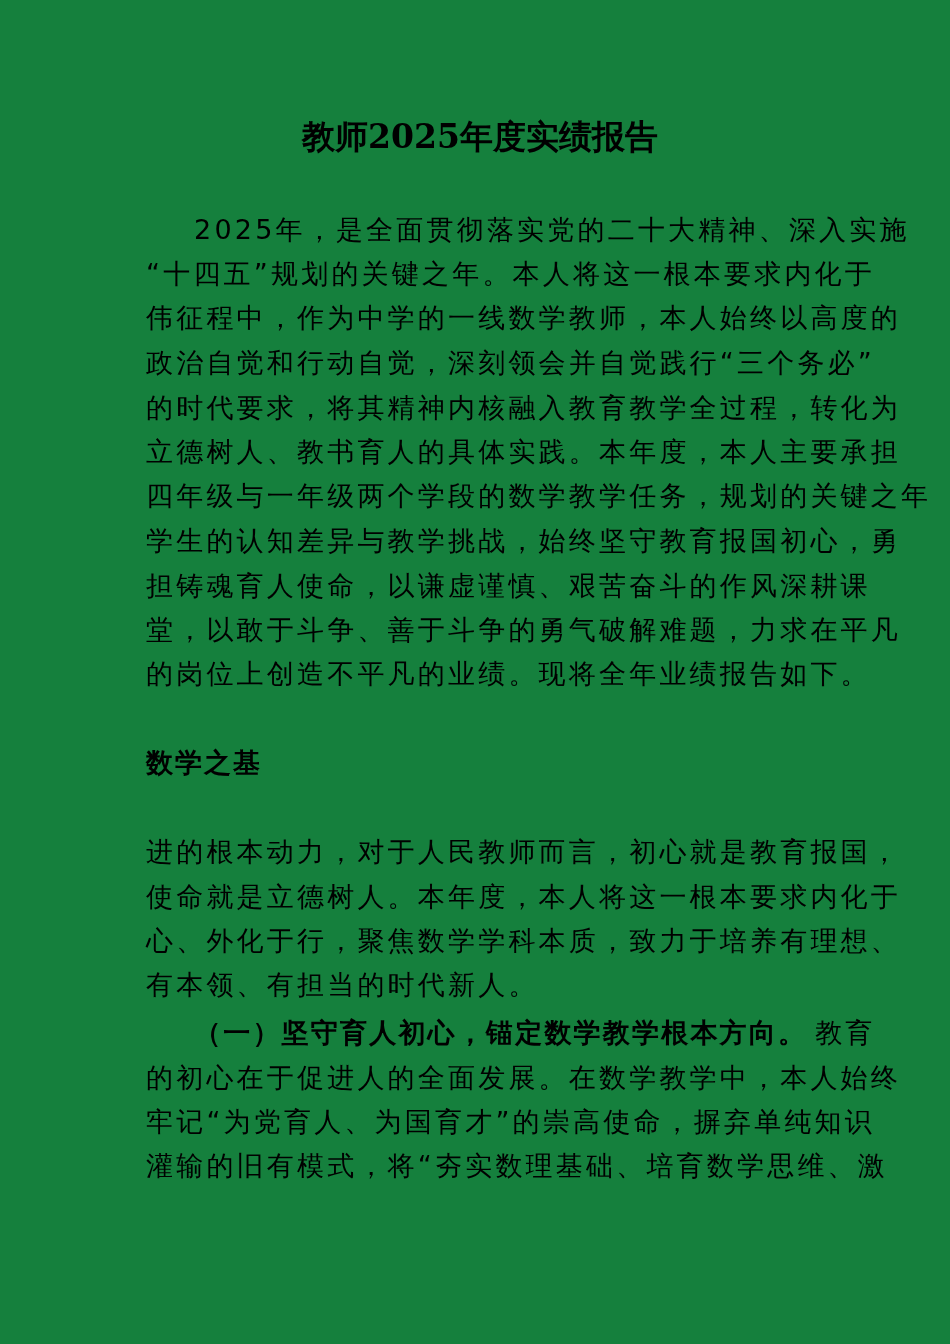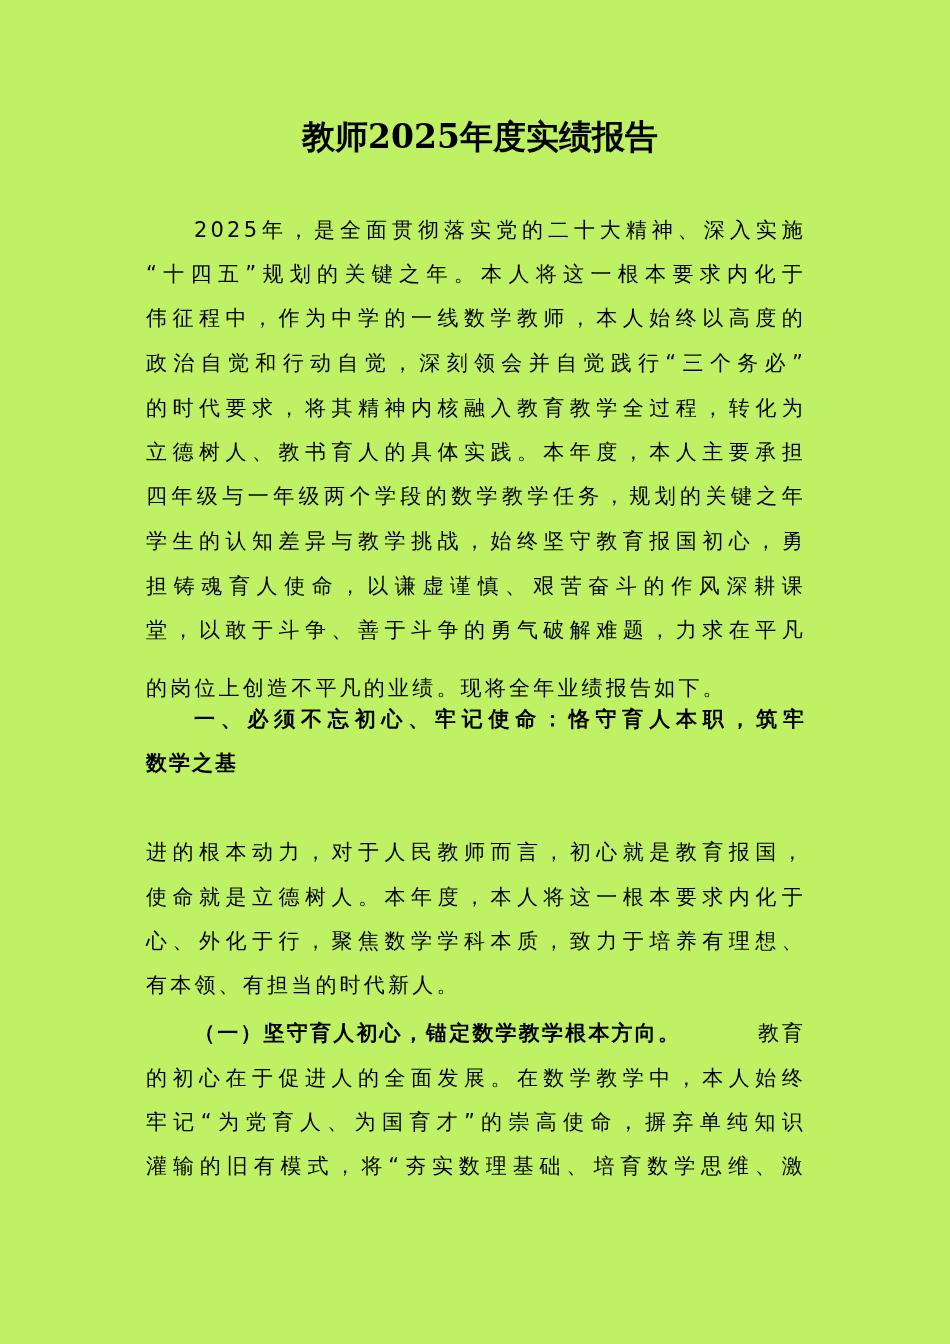--- a/index.html
+++ b/index.html
@@ -14,40 +14,40 @@
       overflow: hidden;
       font-family: "DejaVu Sans", "Liberation Sans", sans-serif;
       color: #000000;
     }
     .page {
       position: absolute;
       left: 0;
       top: 0;
       width: 950px;
       height: 1344px;
-      background: #bef264;
+      background: #15803d;
     }
     .title {
       position: absolute;
       left: 0;
       top: 112px;
       width: 960px;
       text-align: center;
       font-family: "DejaVu Serif", "Liberation Serif", serif;
       font-weight: bold;
       font-size: 33px;
       line-height: 50px;
       letter-spacing: 0px;
     }
     .line {
       position: absolute;
       left: 146px;
       width: 660px;
       height: 40px;
-      font-size: 21px;
+      font-size: 27px;
       line-height: 40px;
       white-space: nowrap;
       letter-spacing: 3.2px;
       font-weight: normal;
       display: flex;
       justify-content: space-between;
     }
     .line span.t { display: block; width: 100%; text-align: justify; text-align-last: justify; }
     .line.last span.t { text-align-last: left; }
     .line.indent { left: 194px; width: 612px; }
@@ -83,45 +83,42 @@
     </div>
   <div class="line" style="top:521px;align-items:flex-end;">
       <span class="t">学生的认知差异与教学挑战，始终坚守教育报国初心，勇</span>
     </div>
   <div class="line" style="top:610px;">
       <span class="t">堂，以敢于斗争、善于斗争的勇气破解难题，力求在平凡</span>
     </div>
   <div class="line" style="top:566px;">
       <span class="t">担铸魂育人使命，以谦虚谨慎、艰苦奋斗的作风深耕课</span>
     </div>
-  <div class="line last" style="top:670px;font-family:Liberation Mono, monospace;">
+  <div class="line last" style="top:654px;">
       <span class="t">的岗位上创造不平凡的业绩。现将全年业绩报告如下。</span>
     </div>
 
-  <div class="line indent bold" style="top:699px;">
-      <span class="t">一、必须不忘初心、牢记使命：恪守育人本职，筑牢</span>
-    </div>
   <div class="line bold last" style="top:743px;">
       <span class="t">数学之基</span>
     </div>
 
   <div class="line" style="top:832px;">
       <span class="t">进的根本动力，对于人民教师而言，初心就是教育报国，</span>
     </div>
   <div class="line" style="top:877px;align-items:flex-end;">
       <span class="t">使命就是立德树人。本年度，本人将这一根本要求内化于</span>
     </div>
   <div class="line" style="top:921px;">
       <span class="t">心、外化于行，聚焦数学学科本质，致力于培养有理想、</span>
     </div>
   <div class="line last" style="top:965px;justify-content:center;">
       <span class="t">有本领、有担当的时代新人。</span>
     </div>
 
-  <div class="line indent" style="top:1013px; display:flex; gap:16px;">
+  <div class="line indent" style="top:1013px; display:flex; gap:8px;">
     <span style="font-weight:bold; letter-spacing:2.2px;">（一）坚守育人初心，锚定数学教学根本方向。</span>
     <span style="letter-spacing:3px;">教育</span>
   </div>
   <div class="line" style="top:1058px;">
       <span class="t">的初心在于促进人的全面发展。在数学教学中，本人始终</span>
     </div>
   <div class="line" style="top:1102px;">
       <span class="t">牢记“为党育人、为国育才”的崇高使命，摒弃单纯知识</span>
     </div>
   <div class="line" style="top:1146px;">

